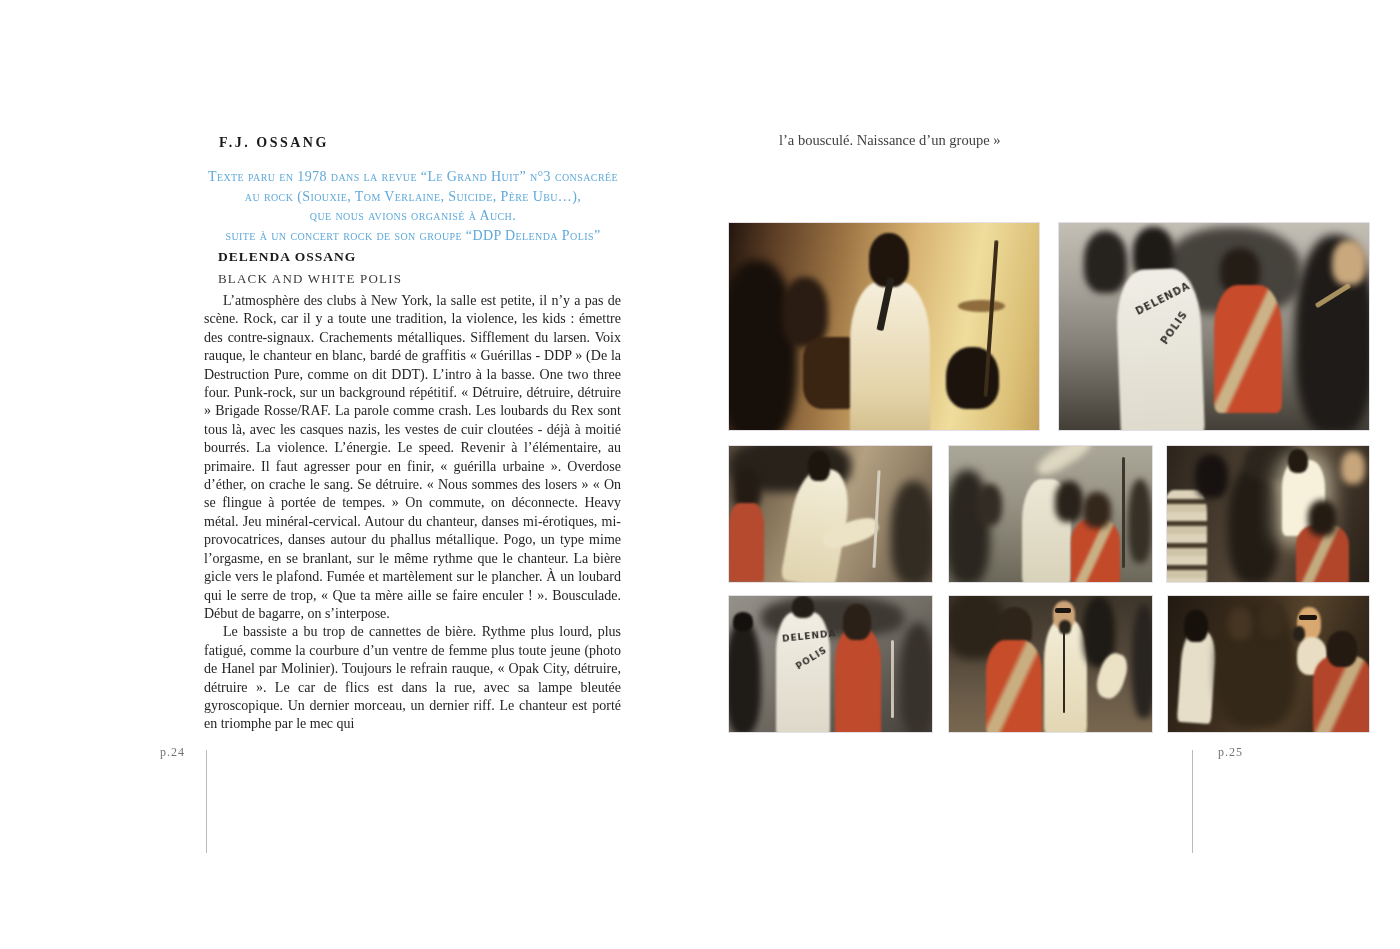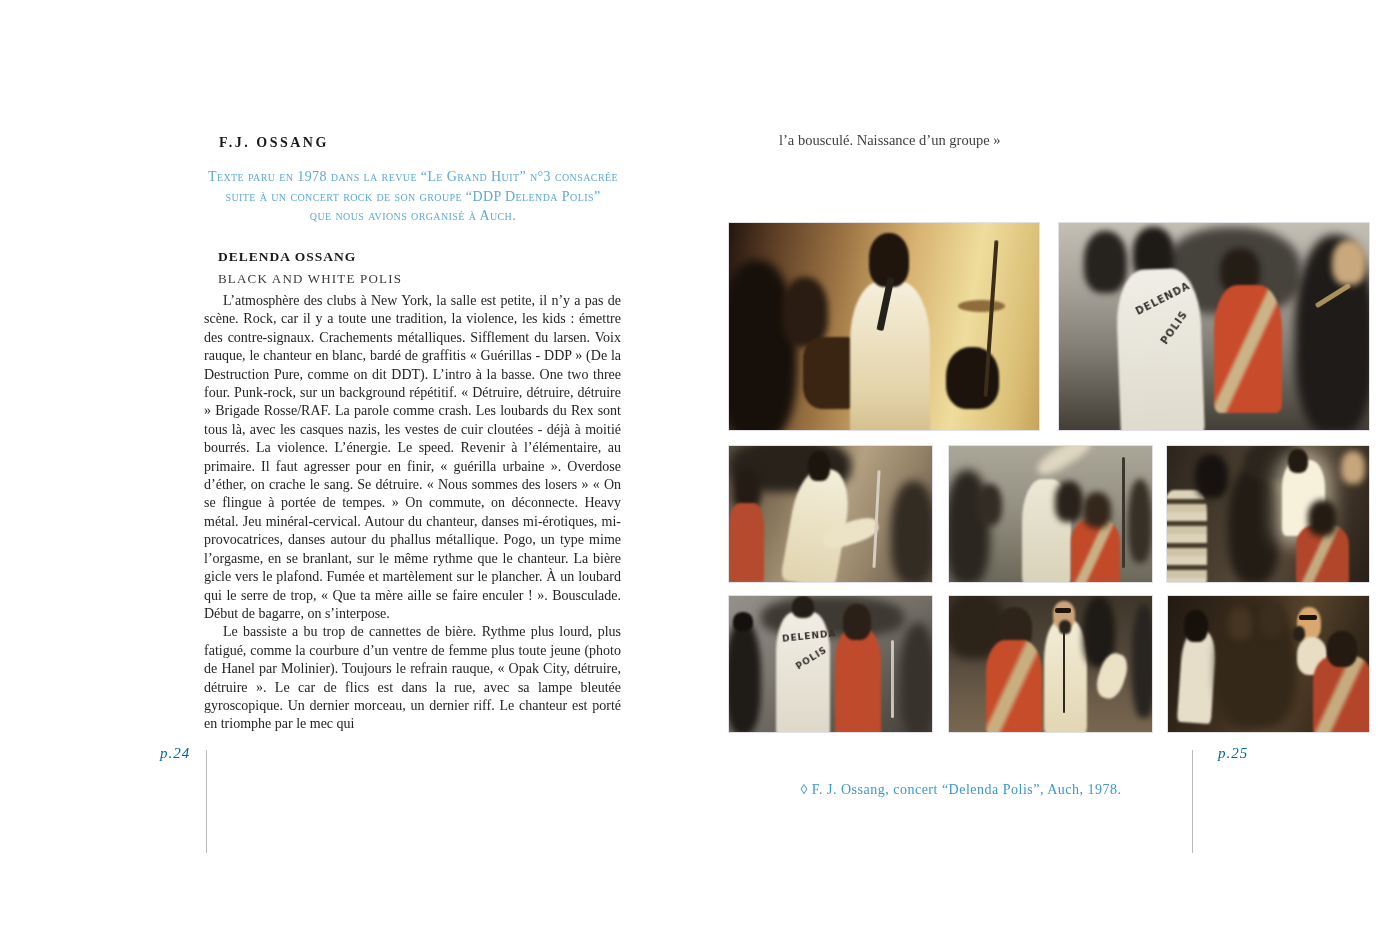--- a/index.html
+++ b/index.html
@@ -30,23 +30,22 @@
     position:absolute; left:218px; top:271px;
     font-size:13px; font-weight:normal; letter-spacing:1.2px; color:#3a3a3a;
   }
   .body-text {
     position:absolute; left:204px; top:292px; width:417px;
     font-size:14px; line-height:18.4px; text-align:justify;
     color:#242424;
   }
   .body-text p { text-indent:19px; margin:0; }
   .page-num {
-    position:absolute; font-size:15px; letter-spacing:1px; color:#0369a1;
+    position:absolute; font-size:12px; letter-spacing:1px; color:#737373;
     font-family:"Liberation Serif","DejaVu Serif",serif;
-    font-style:italic;
   }
   .pn-left  { left:160px;  top:745px; }
   .pn-right { left:1218px; top:745px; }
   .vrule {
     position:absolute; width:1px; top:750px; height:199px; background:#b9b9b9;
   }
   .vr-left  { left:206px; }
   .vr-right { left:1192px; }
   
   .continuation {
@@ -83,22 +82,23 @@
 </style>
 </head>
 <body>
 
 <div class="spread">
 
   <div class="author">F.J. OSSANG</div>
 
   <div class="intro">
     <div>Texte paru en 1978 dans la revue “Le Grand Huit” n°3 consacrée</div>
+    <div>au rock (Siouxie, Tom Verlaine, Suicide, Père Ubu…),</div>
+    <div>que nous avions organisé à Auch.</div>
     <div>suite à un concert rock de son groupe “DDP Delenda Polis”</div>
-    <div>que nous avions organisé à Auch.</div>
   </div>
 
   <div class="heading">DELENDA OSSANG</div>
   <div class="subheading">BLACK AND WHITE POLIS</div>
 
   <div class="body-text">
     <p>L’atmosphère des clubs à New York, la salle est petite, il n’y a pas de scène. Rock, car il y a toute une tradition, la violence, les kids : émettre des contre-signaux. Crachements métalliques. Sifflement du larsen. Voix rauque, le chanteur en blanc, bardé de graffitis « Guérillas - DDP » (De la Destruction Pure, comme on dit DDT). L’intro à la basse. One two three four. Punk-rock, sur un background répétitif. « Détruire, détruire, détruire » Brigade Rosse/RAF. La parole comme crash. Les loubards du Rex sont tous là, avec les casques nazis, les vestes de cuir cloutées - déjà à moitié bourrés. La violence. L’énergie. Le speed. Revenir à l’élémentaire, au primaire. Il faut agresser pour en finir, « guérilla urbaine ». Overdose d’éther, on crache le sang. Se détruire. « Nous sommes des losers » « On se flingue à portée de tempes. » On commute, on déconnecte. Heavy métal. Jeu minéral-cervical. Autour du chanteur, danses mi-érotiques, mi-provocatrices, danses autour du phallus métallique. Pogo, un type mime l’orgasme, en se branlant, sur le même rythme que le chanteur. La bière gicle vers le plafond. Fumée et martèlement sur le plancher. À un loubard qui le serre de trop, « Que ta mère aille se faire enculer ! ». Bousculade. Début de bagarre, on s’interpose.</p>
     <p>Le bassiste a bu trop de cannettes de bière. Rythme plus lourd, plus fatigué, comme la courbure d’un ventre de femme plus toute jeune (photo de Hanel par Molinier). Toujours le refrain rauque, « Opak City, détruire, détruire ». Le car de flics est dans la rue, avec sa lampe bleutée gyroscopique. Un dernier morceau, un dernier riff. Le chanteur est porté en triomphe par le mec qui</p>
   </div>
 
@@ -204,19 +204,18 @@
     <div class="fig" style="left:46%;top:4%;width:12%;height:26%;background:#3c2e1d;"></div>
     <div class="fig sharp" style="left:64%;top:8%;width:12%;height:24%;background:#d8a870;"></div>
     <div class="stick" style="left:65%;top:14%;width:9%;height:3.5%;background:#1a130d;"></div>
     <div class="fig sharp" style="left:62%;top:22%;width:6%;height:11%;background:#28211a;"></div>
     <div class="fig sharp" style="left:64%;top:30%;width:15%;height:28%;background:#e9ddc3;"></div>
     <div class="fig sharp" style="left:72%;top:44%;width:30%;height:58%;background:linear-gradient(115deg,#b3452a 36%,#c6ab7e 42%,#c6ab7e 52%,#b3452a 58%);border-radius:32% 32% 8% 8%;"></div>
     <div class="fig sharp" style="left:79%;top:26%;width:15%;height:26%;background:#241a11;"></div>
   </div>
 
   <div class="caption">
-    <div>◊ F. J. Ossang, concert “Delenda Polis”, Auch, 1978.</div>
   </div>
 
   <div class="page-num pn-right">p.25</div>
   <div class="vrule vr-right"></div>
 
 </div>
 
 </body></html>

